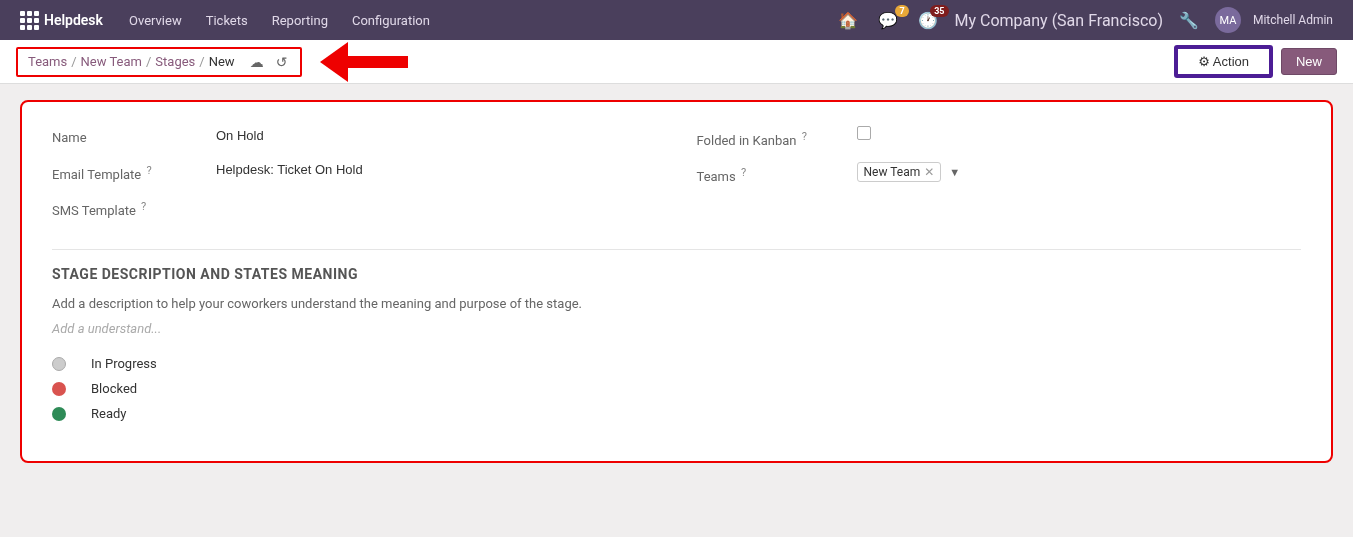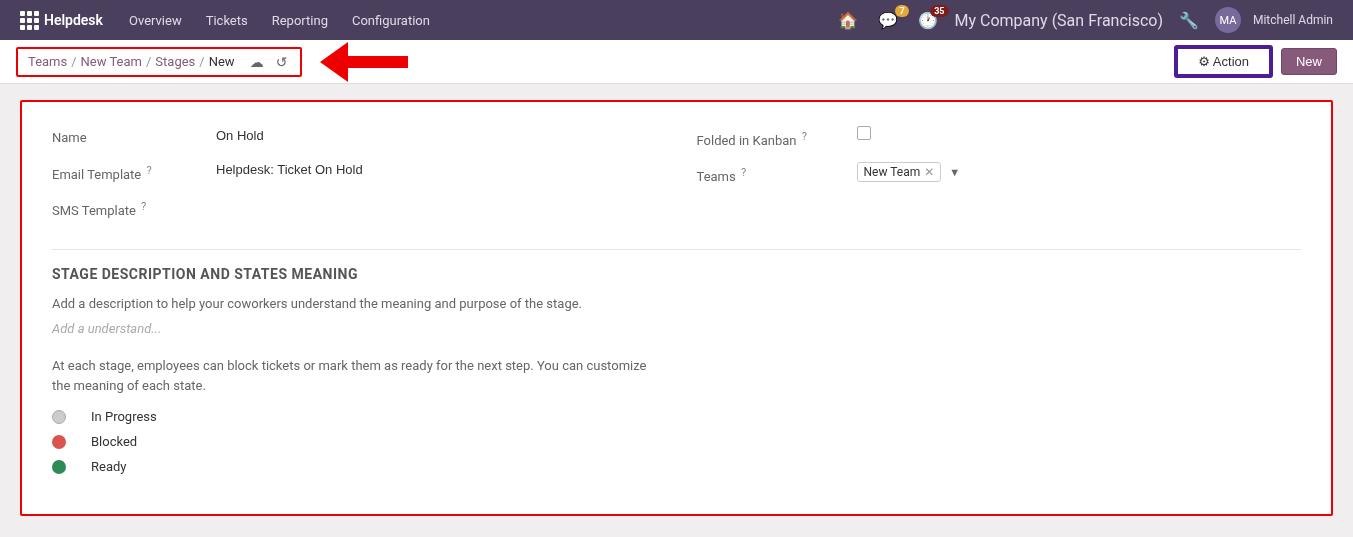--- a/index.html
+++ b/index.html
@@ -151,21 +151,21 @@
       font-weight: 500;
     }
 
     
     .main-content {
       padding: 16px 20px;
     }
     .form-card {
       background: #fff;
       border: 2px solid #e00;
-      border-radius: 2px;
+      border-radius: 8px;
       padding: 24px 30px 30px;
     }
 
     
     .form-row {
       display: flex;
       align-items: flex-start;
       margin-bottom: 14px;
     }
     .form-label {
@@ -437,21 +437,20 @@
     </div>
 
     <hr class="section-divider">
 
     <div class="section-title">STAGE DESCRIPTION AND STATES MEANING</div>
 
     <p class="description-hint">Add a description to help your coworkers understand the meaning and purpose of the stage.</p>
 
     <p class="description-placeholder">Add a understand...</p>
 
-    <p class="state-info-text">At each stage, employees can block tickets or mark them as ready for the next step. You can customize the meaning of each state.</p>
 
     <div class="state-row">
       <div class="state-dot grey"></div>
       <span class="state-label">In Progress</span>
     </div>
 
     <div class="state-row">
       <div class="state-dot red"></div>
       <span class="state-label">Blocked</span>
     </div>

